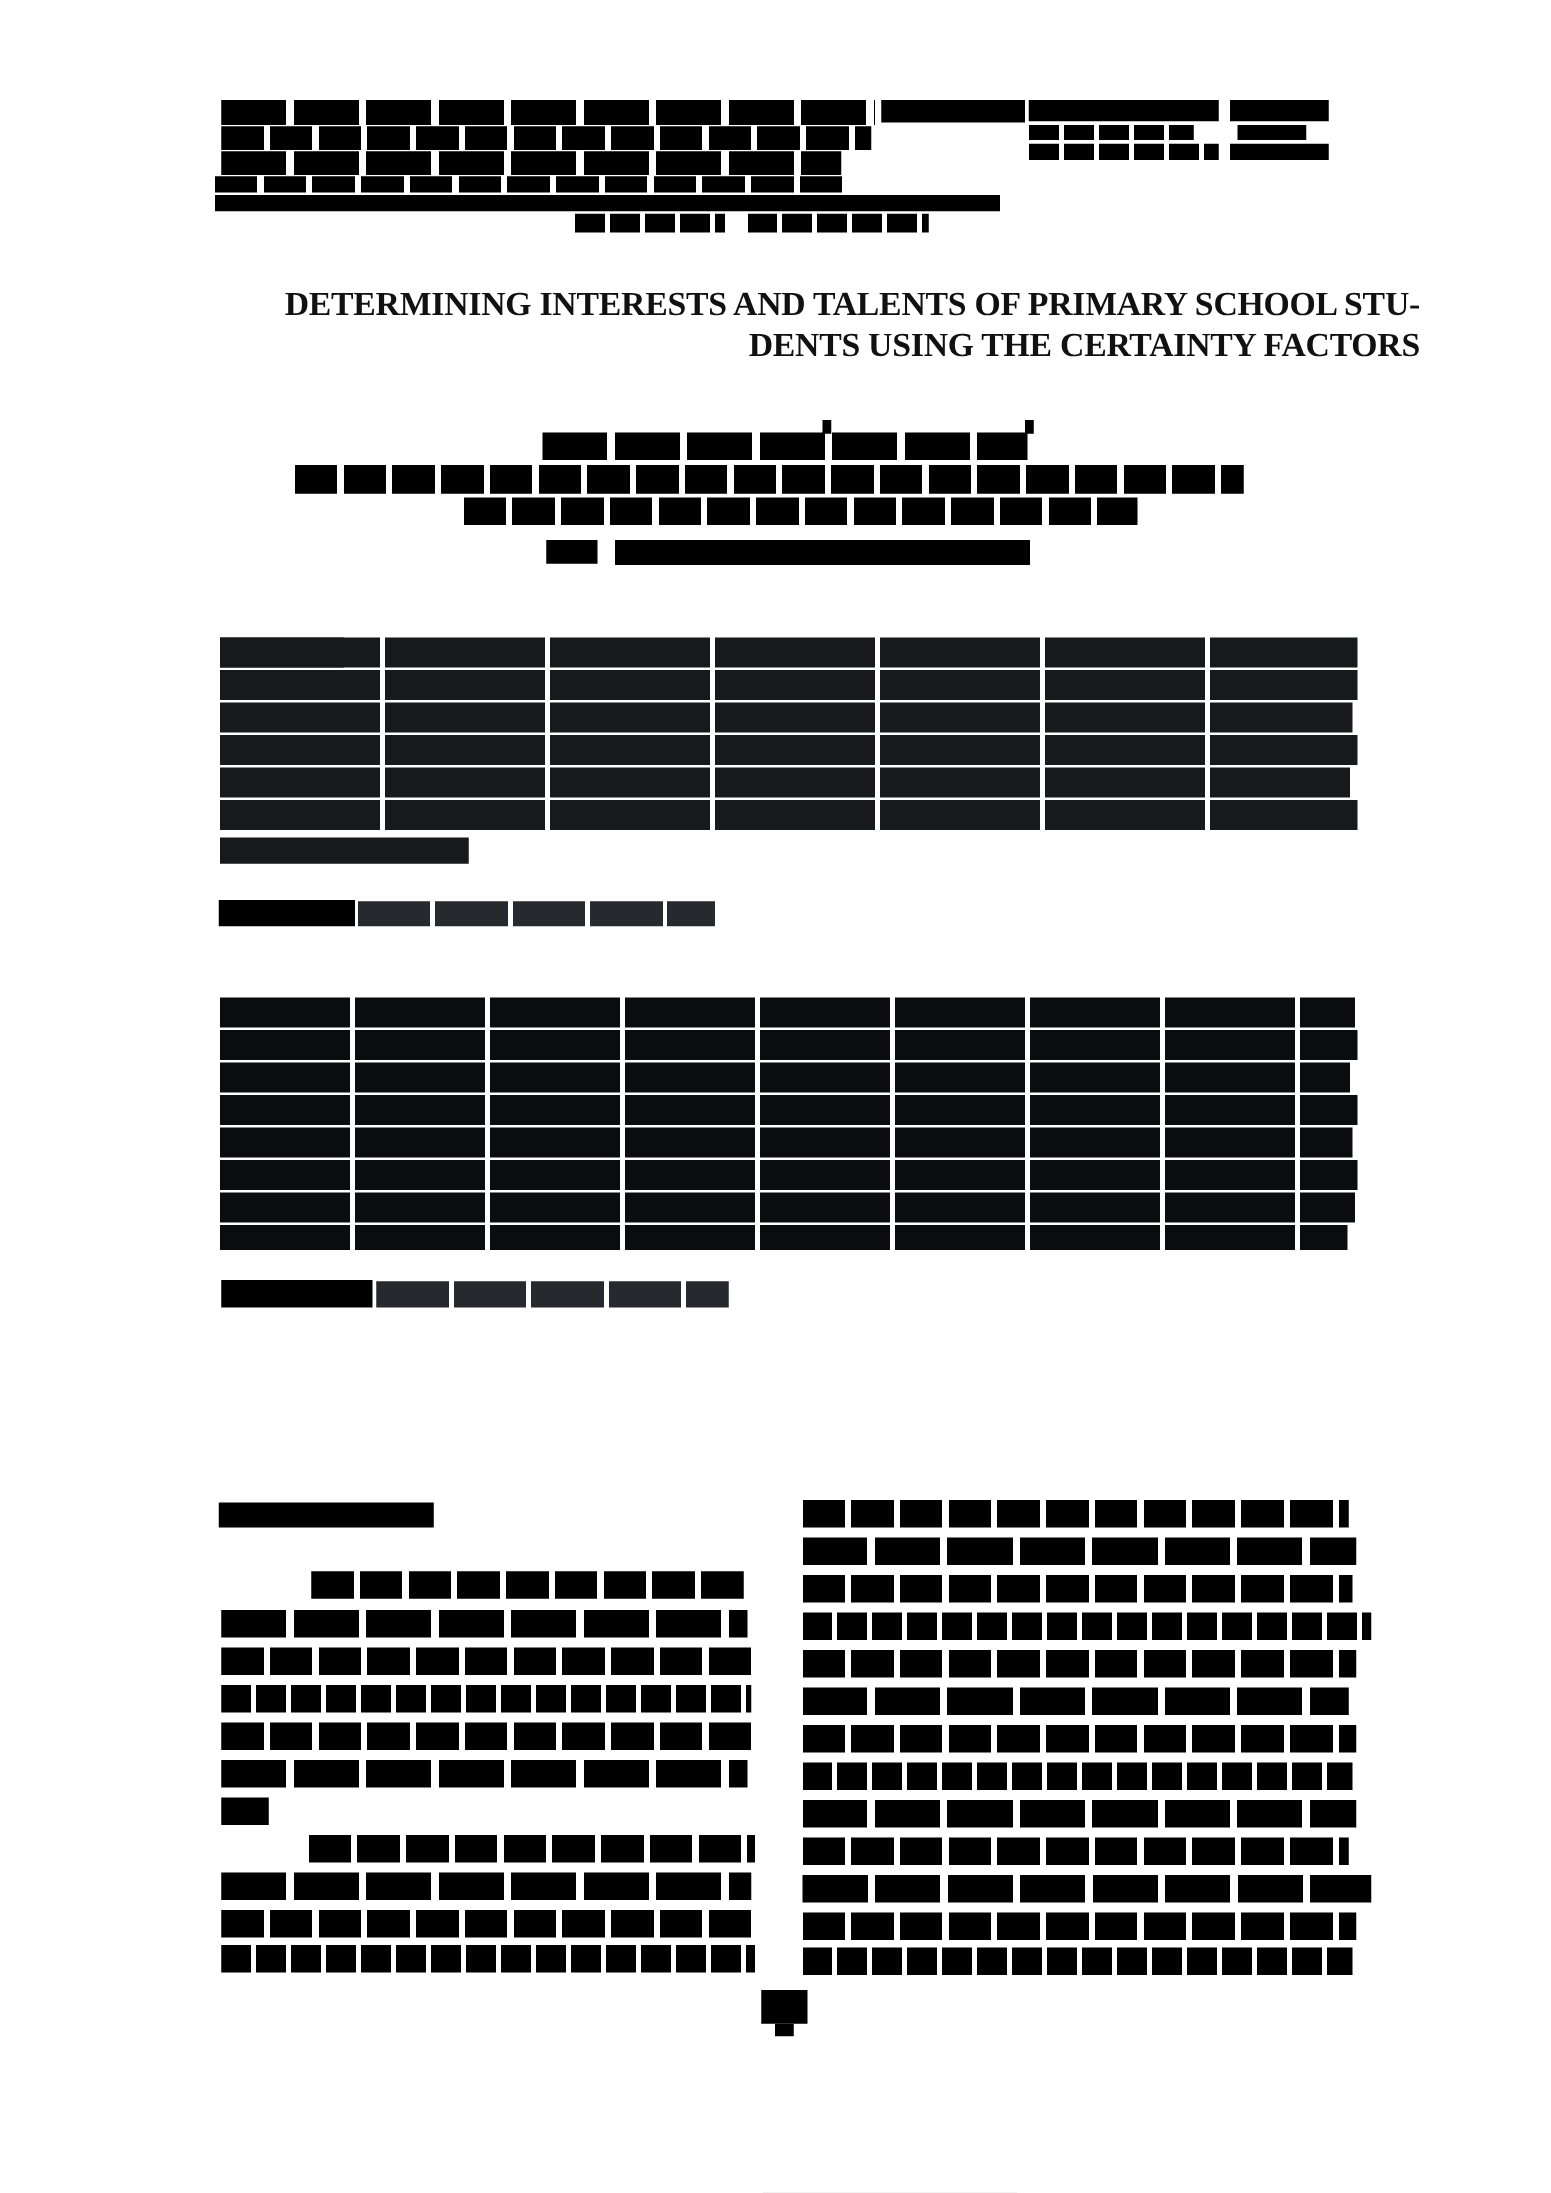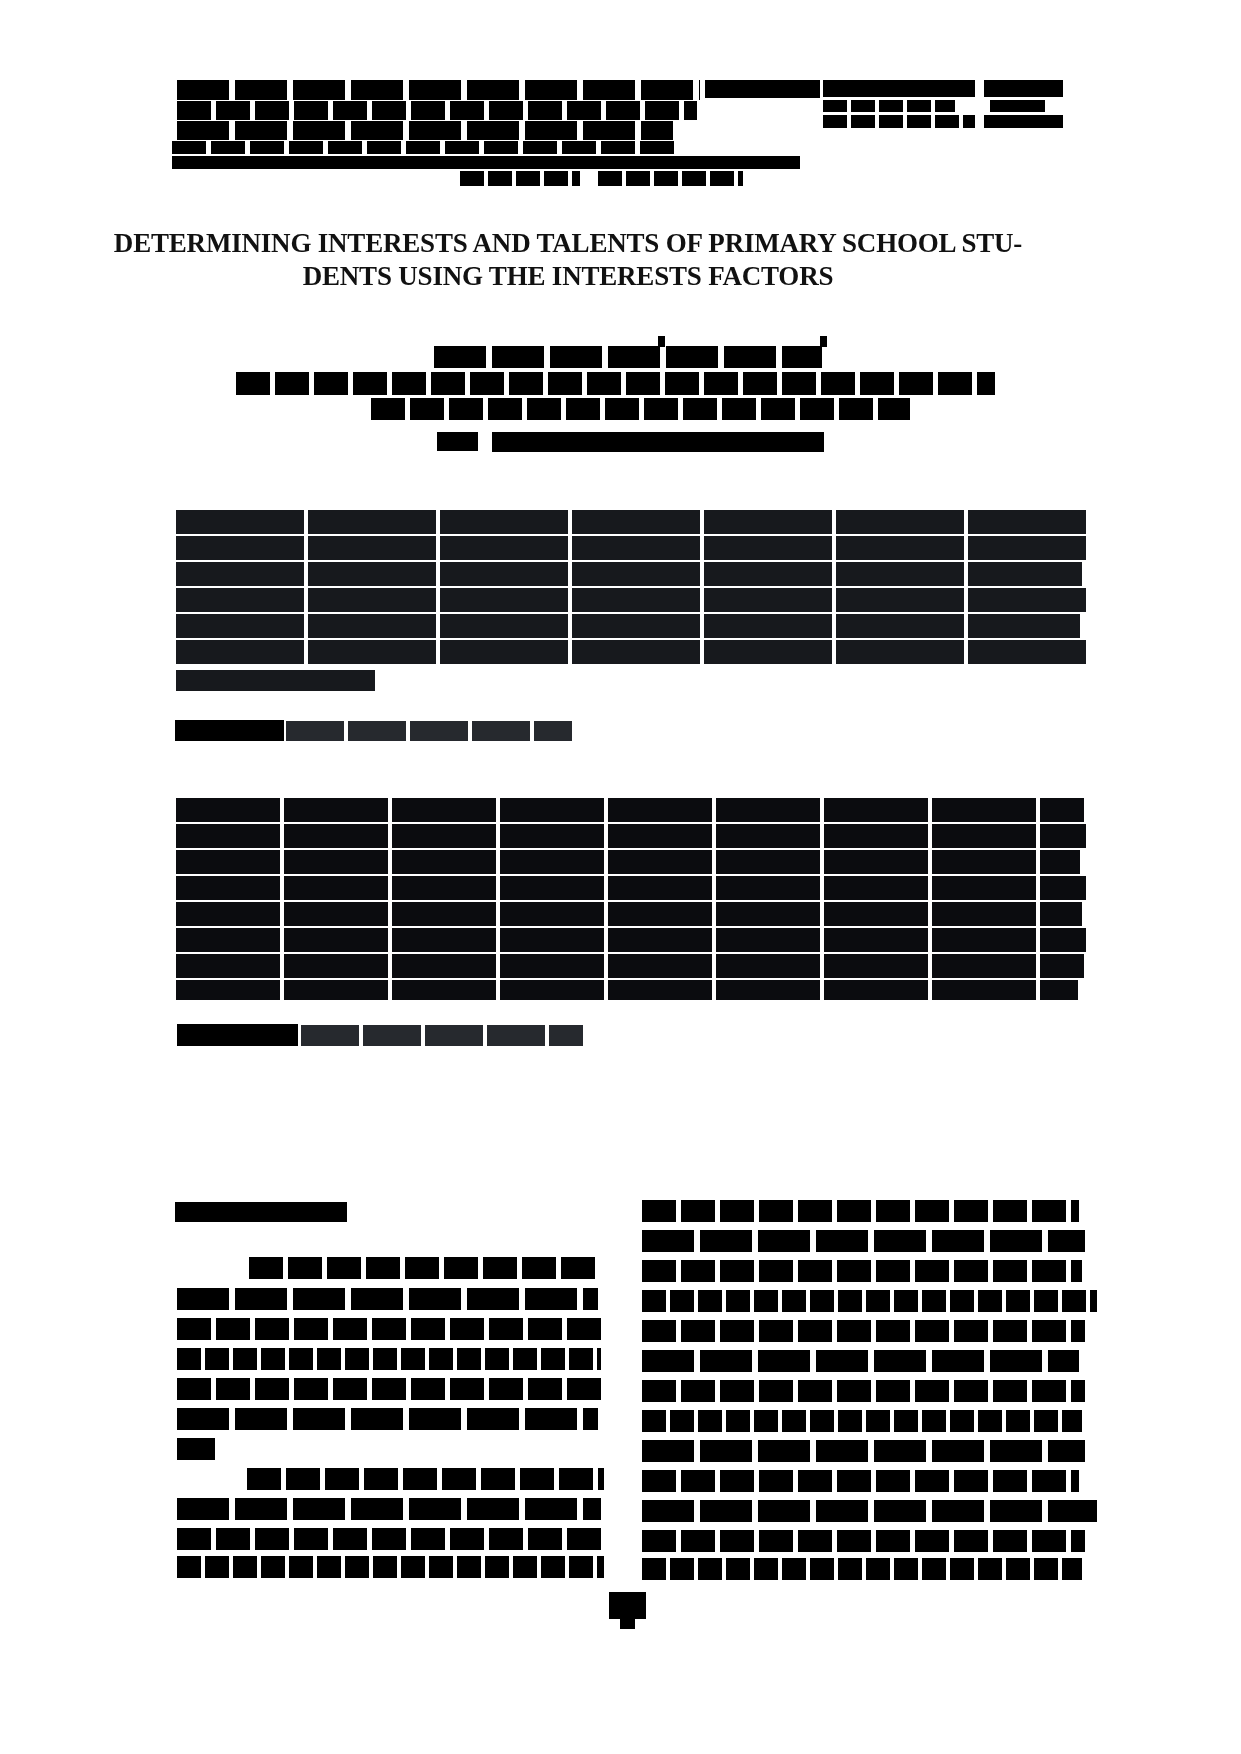--- a/index.html
+++ b/index.html
@@ -7,21 +7,21 @@
     position:relative;
     width:1241px;height:1754px;
     margin:0 auto;
     background:#ffffff;
     overflow:hidden;
     font-family:"Liberation Serif", serif;
   }
   .title{
     position:absolute;
     left:0;top:227px;width:1136px;
-    text-align:center;
+    text-align:right;
     font-family:"Liberation Serif", serif;
     font-weight:bold;
     font-size:27px;
     line-height:33px;
     letter-spacing:-0.2px;
     color:#111111;
   }
   .title .tline{white-space:nowrap;}
   .bar{position:absolute;}
   
@@ -53,21 +53,21 @@
       <div class="bar s" style="left: 823px; top: 80px; width: 152px; height: 17px;"></div>
       <div class="bar g3" style="left: 823px; top: 100px; width: 132px; height: 12px;"></div>
       <div class="bar g3" style="left: 823px; top: 115px; width: 152px; height: 13px;"></div>
       <div class="bar s" style="left: 984px; top: 80px; width: 79px; height: 17px;"></div>
       <div class="bar s" style="left: 990px; top: 100px; width: 55px; height: 12px;"></div>
       <div class="bar s" style="left: 984px; top: 115px; width: 79px; height: 13px;"></div>
     </div>
 
   <div class="title">
     <div class="tline">DETERMINING INTERESTS AND TALENTS OF PRIMARY SCHOOL STU-</div>
-    <div class="tline">DENTS USING THE INTERESTS FACTORS</div>
+    <div class="tline">DENTS USING THE CERTAINTY FACTORS</div>
   </div>
 
   <div id="grp-authors">
       <div class="bar s" style="left: 658px; top: 336px; width: 7px; height: 11px;"></div>
       <div class="bar s" style="left: 820px; top: 336px; width: 7px; height: 11px;"></div>
       <div class="bar g2" style="left: 434px; top: 346px; width: 388px; height: 22px;"></div>
       <div class="bar g1" style="left: 236px; top: 372px; width: 759px; height: 23px;"></div>
       <div class="bar g1" style="left: 371px; top: 398px; width: 539px; height: 22px;"></div>
       <div class="bar s" style="left: 437px; top: 432px; width: 41px; height: 19px;"></div>
       <div class="bar s" style="left: 492px; top: 432px; width: 332px; height: 20px;"></div>

